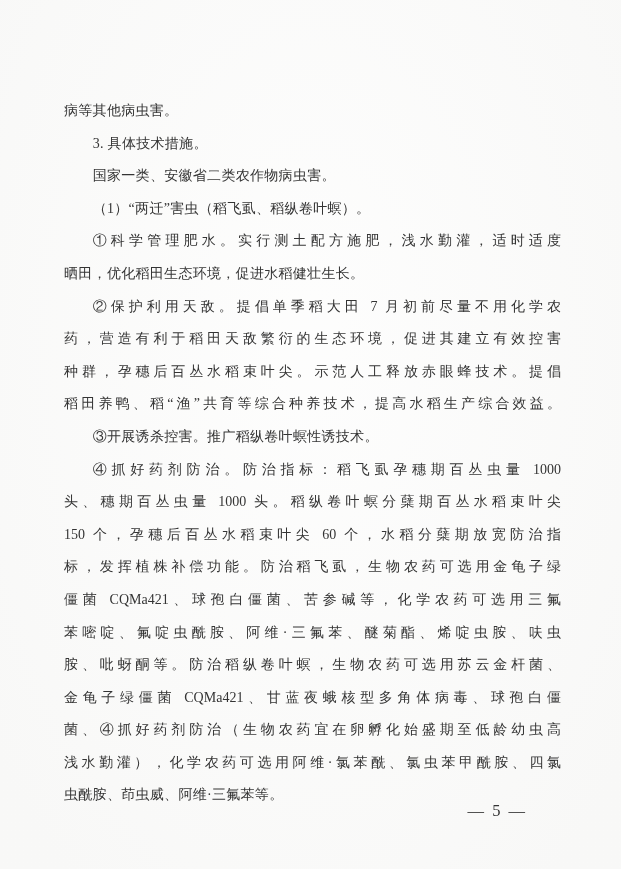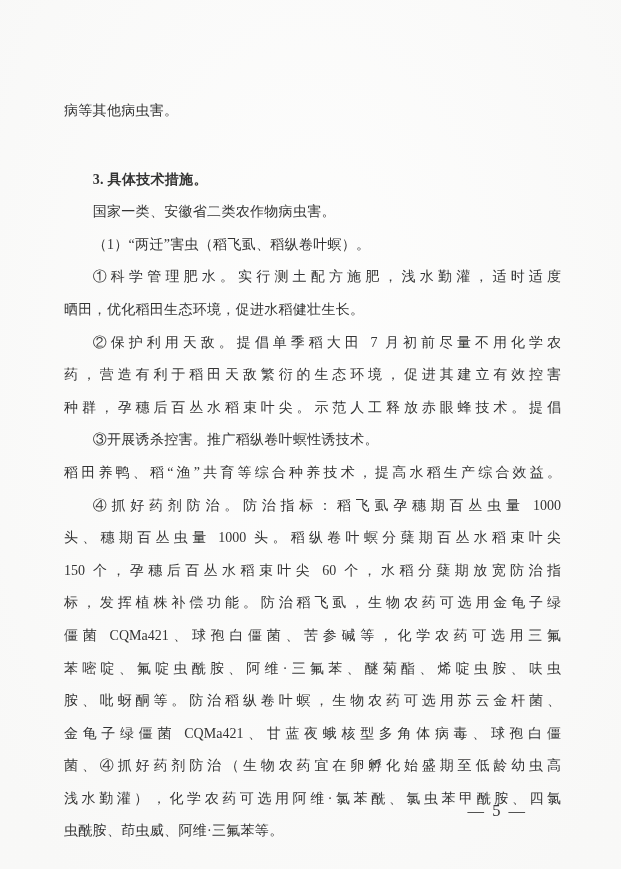--- a/index.html
+++ b/index.html
@@ -34,21 +34,21 @@
     white-space: nowrap;
   }
   .fill {
     white-space: normal;
     text-align: justify;
     text-align-last: justify;
     text-justify: inter-character;
     letter-spacing: 0;
   }
   .indent { text-indent: 2.05em; }
-  .bold { font-weight: 700; margin-top: 36px; }
+  .bold { font-weight: 400; }
   .footer {
     position: absolute;
     top: 801px;
     right: 94px;
     font-size: 16.5px;
     letter-spacing: 2px;
     color: var(--ink, #343434);
   }
 </style>
 </head>
@@ -58,22 +58,22 @@
   <div class="text-block">
     <div class="line">病等其他病虫害。</div>
     <div class="line indent bold">3. 具体技术措施。</div>
     <div class="line indent">国家一类、安徽省二类农作物病虫害。</div>
     <div class="line indent">（1）“两迁”害虫（稻飞虱、稻纵卷叶螟）。</div>
     <div class="line indent fill">①科学管理肥水。实行测土配方施肥，浅水勤灌，适时适度</div>
     <div class="line">晒田，优化稻田生态环境，促进水稻健壮生长。</div>
     <div class="line indent fill">②保护利用天敌。提倡单季稻大田 7 月初前尽量不用化学农</div>
     <div class="line fill">药，营造有利于稻田天敌繁衍的生态环境，促进其建立有效控害</div>
     <div class="line fill">种群，孕穗后百丛水稻束叶尖。示范人工释放赤眼蜂技术。提倡</div>
+    <div class="line fill">稻田养鸭、稻“渔”共育等综合种养技术，提高水稻生产综合效益。</div>
     <div class="line indent">③开展诱杀控害。推广稻纵卷叶螟性诱技术。</div>
-    <div class="line fill">稻田养鸭、稻“渔”共育等综合种养技术，提高水稻生产综合效益。</div>
     <div class="line indent fill">④抓好药剂防治。防治指标：稻飞虱孕穗期百丛虫量 1000</div>
     <div class="line fill">头、穗期百丛虫量 1000 头。稻纵卷叶螟分蘖期百丛水稻束叶尖</div>
     <div class="line fill">150 个，孕穗后百丛水稻束叶尖 60 个，水稻分蘖期放宽防治指</div>
     <div class="line fill">标，发挥植株补偿功能。防治稻飞虱，生物农药可选用金龟子绿</div>
     <div class="line fill">僵菌 CQMa421、球孢白僵菌、苦参碱等，化学农药可选用三氟</div>
     <div class="line fill">苯嘧啶、氟啶虫酰胺、阿维·三氟苯、醚菊酯、烯啶虫胺、呋虫</div>
     <div class="line fill">胺、吡蚜酮等。防治稻纵卷叶螟，生物农药可选用苏云金杆菌、</div>
     <div class="line fill">金龟子绿僵菌 CQMa421、甘蓝夜蛾核型多角体病毒、球孢白僵</div>
     <div class="line fill">菌、④抓好药剂防治（生物农药宜在卵孵化始盛期至低龄幼虫高</div>
     <div class="line fill">浅水勤灌），化学农药可选用阿维·氯苯酰、氯虫苯甲酰胺、四氯</div>

